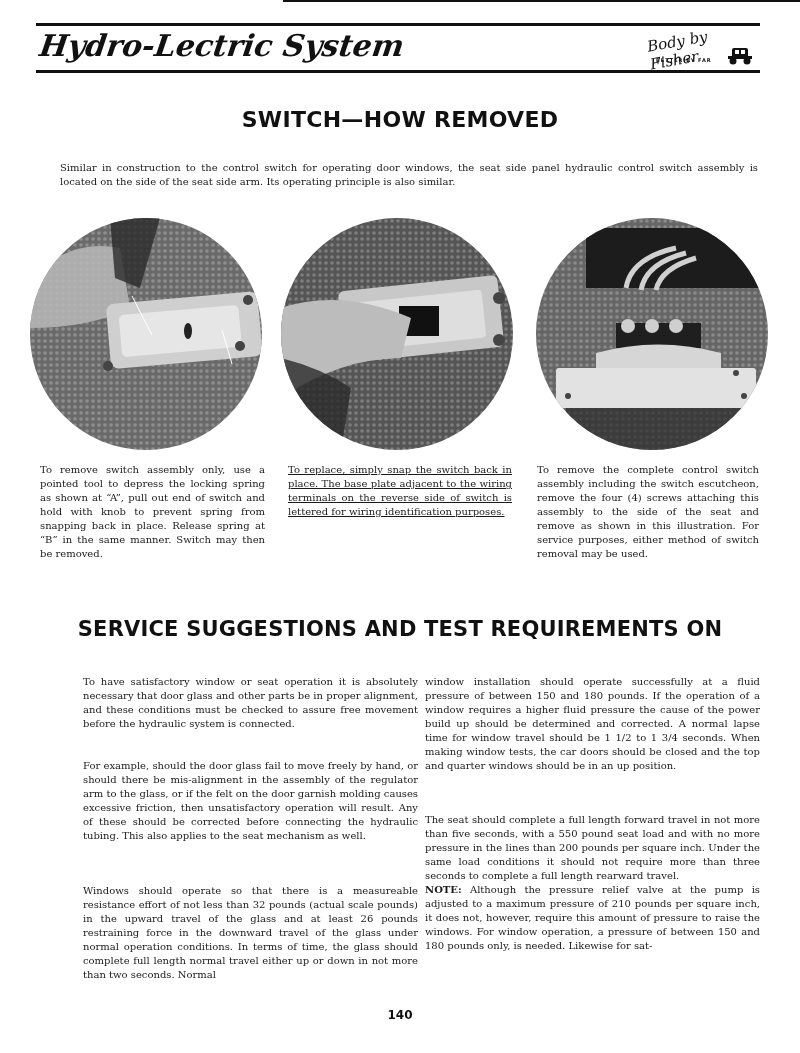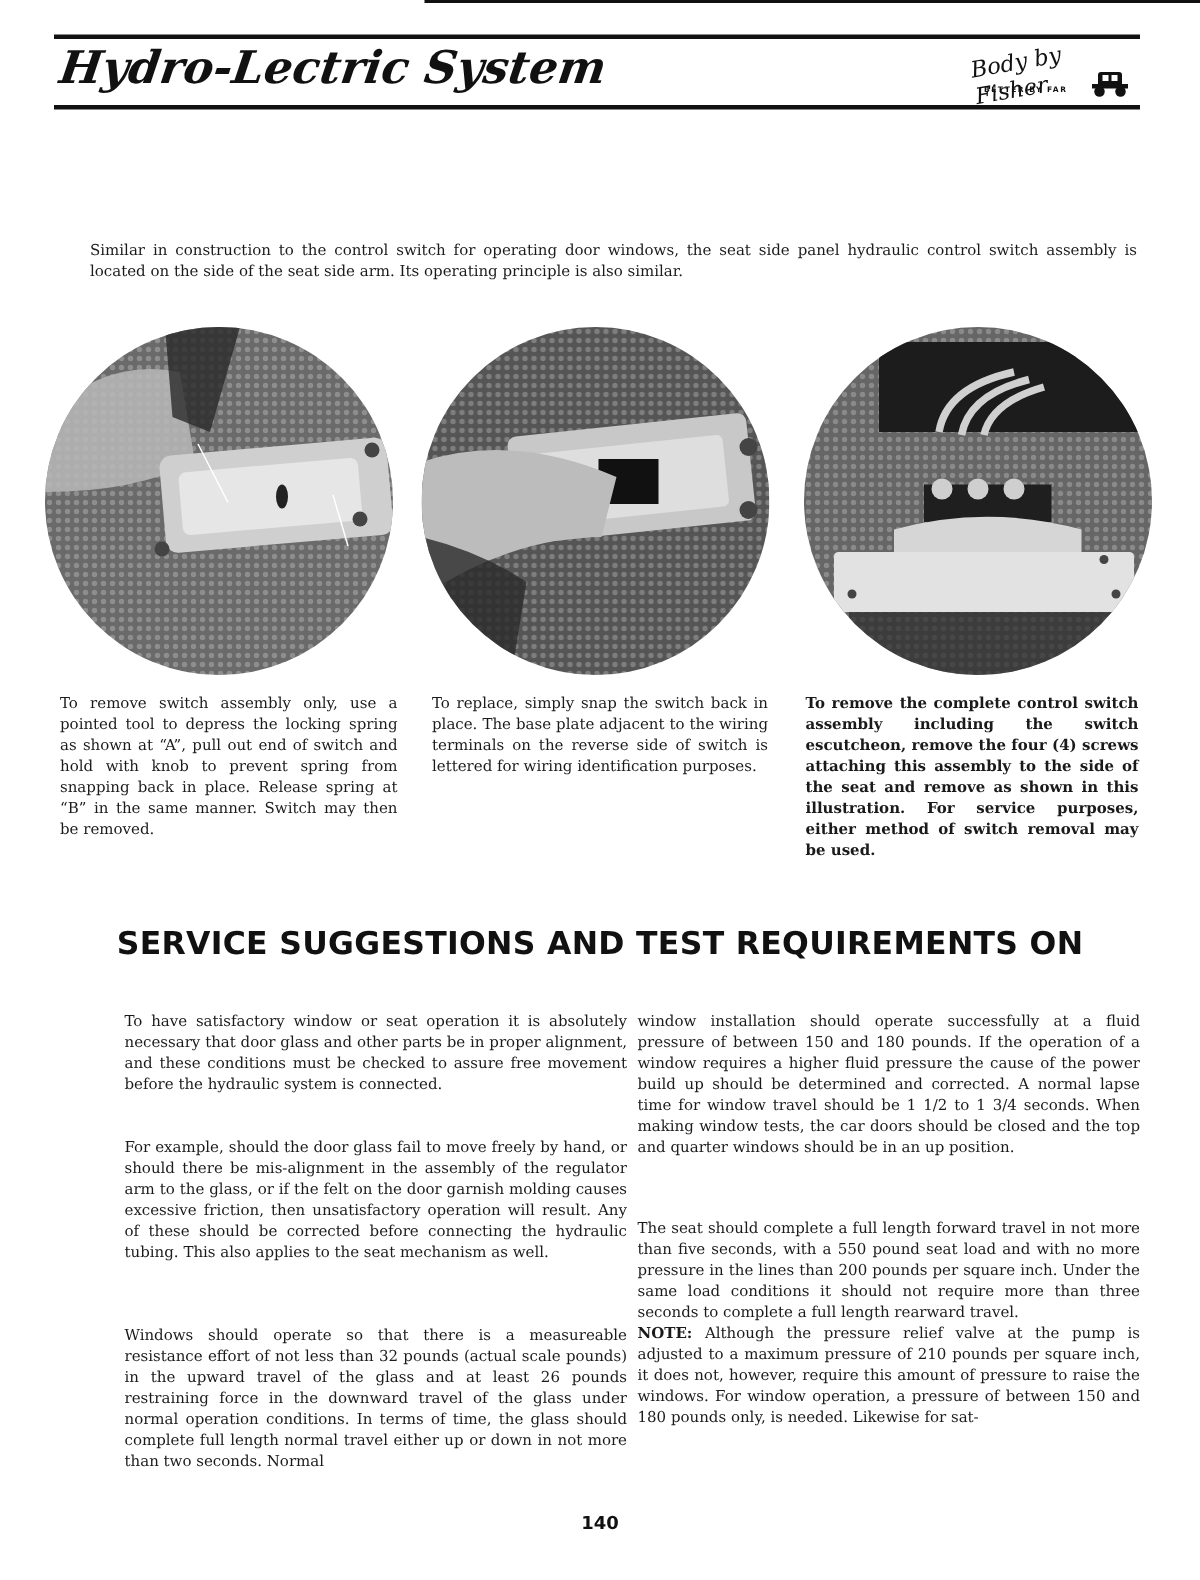--- a/index.html
+++ b/index.html
@@ -21,22 +21,22 @@
 
   .h1 { position: absolute; left: 0; width: 800px; text-align: center;
         font-family: "DejaVu Sans", sans-serif; font-weight: bold; color: #111; line-height: 29px; }
   .h1.a { top: 105px; font-size: 22px; letter-spacing: 0.3px; }
   .h1.b { top: 616px; font-size: 21px; line-height: 27px; letter-spacing: 0.2px; }
 
   .para { position: absolute; font-family: "DejaVu Serif", serif; font-size: 10px;
           line-height: 14px; text-align: justify; color: #1a1a1a; }
   .intro { left: 60px; top: 161px; width: 698px; }
   .cap1 { left: 40px; top: 463px; width: 225px; }
-  .cap2 { left: 288px; top: 463px; width: 224px; }
-  .cap3 { left: 537px; top: 463px; width: 222px; font-weight: bold; }
+  .cap2 { left: 288px; top: 463px; width: 224px; text-decoration: underline; }
+  .cap3 { left: 537px; top: 463px; width: 222px; }
   .colL { left: 40px; width: 335px; margin-left: 43px; }
   .colR { left: 425px; width: 335px; }
   .p1 { top: 675px; } .p2 { top: 759px; } .p3 { top: 884px; }
   .p4 { top: 675px; } .p5 { top: 813px; }
   .note-label { font-weight: bold; }
 
   .photo { position: absolute; border-radius: 50%; overflow: hidden; }
   .photo.ph1 { left: 30px; top: 218px; width: 232px; height: 232px; }
   .photo.ph2 { left: 281px; top: 218px; width: 232px; height: 232px; }
   .photo.ph3 { left: 536px; top: 218px; width: 232px; height: 232px; }
@@ -59,20 +59,21 @@
     <rect x="9" y="5" width="4" height="4" fill="#fff"></rect>
     <rect x="15" y="5" width="4" height="4" fill="#fff"></rect>
     <rect x="2" y="11" width="24" height="3" fill="#111"></rect>
     <circle cx="7" cy="16" r="3.5" fill="#111"></circle>
     <circle cx="21" cy="16" r="3.5" fill="#111"></circle>
   </svg>
 </div>
 <div class="rule r2"></div>
 
 <div class="h1 a">
+  <div>SWITCH—HOW REMOVED</div>
 </div>
 
 <div class="para intro">Similar in construction to the control switch for operating door windows, the seat side panel hydraulic control switch assembly is located on the side of the seat side arm. Its operating principle is also similar.</div>
 
 <div class="photo ph1">
   <svg viewBox="0 0 232 232">
     <defs>
       <pattern id="dots1" width="6" height="6" patternUnits="userSpaceOnUse">
         <rect width="6" height="6" fill="#6a6a6a"></rect>
           <circle cx="3" cy="3" r="1.8" fill="#8e8e8e"></circle>

